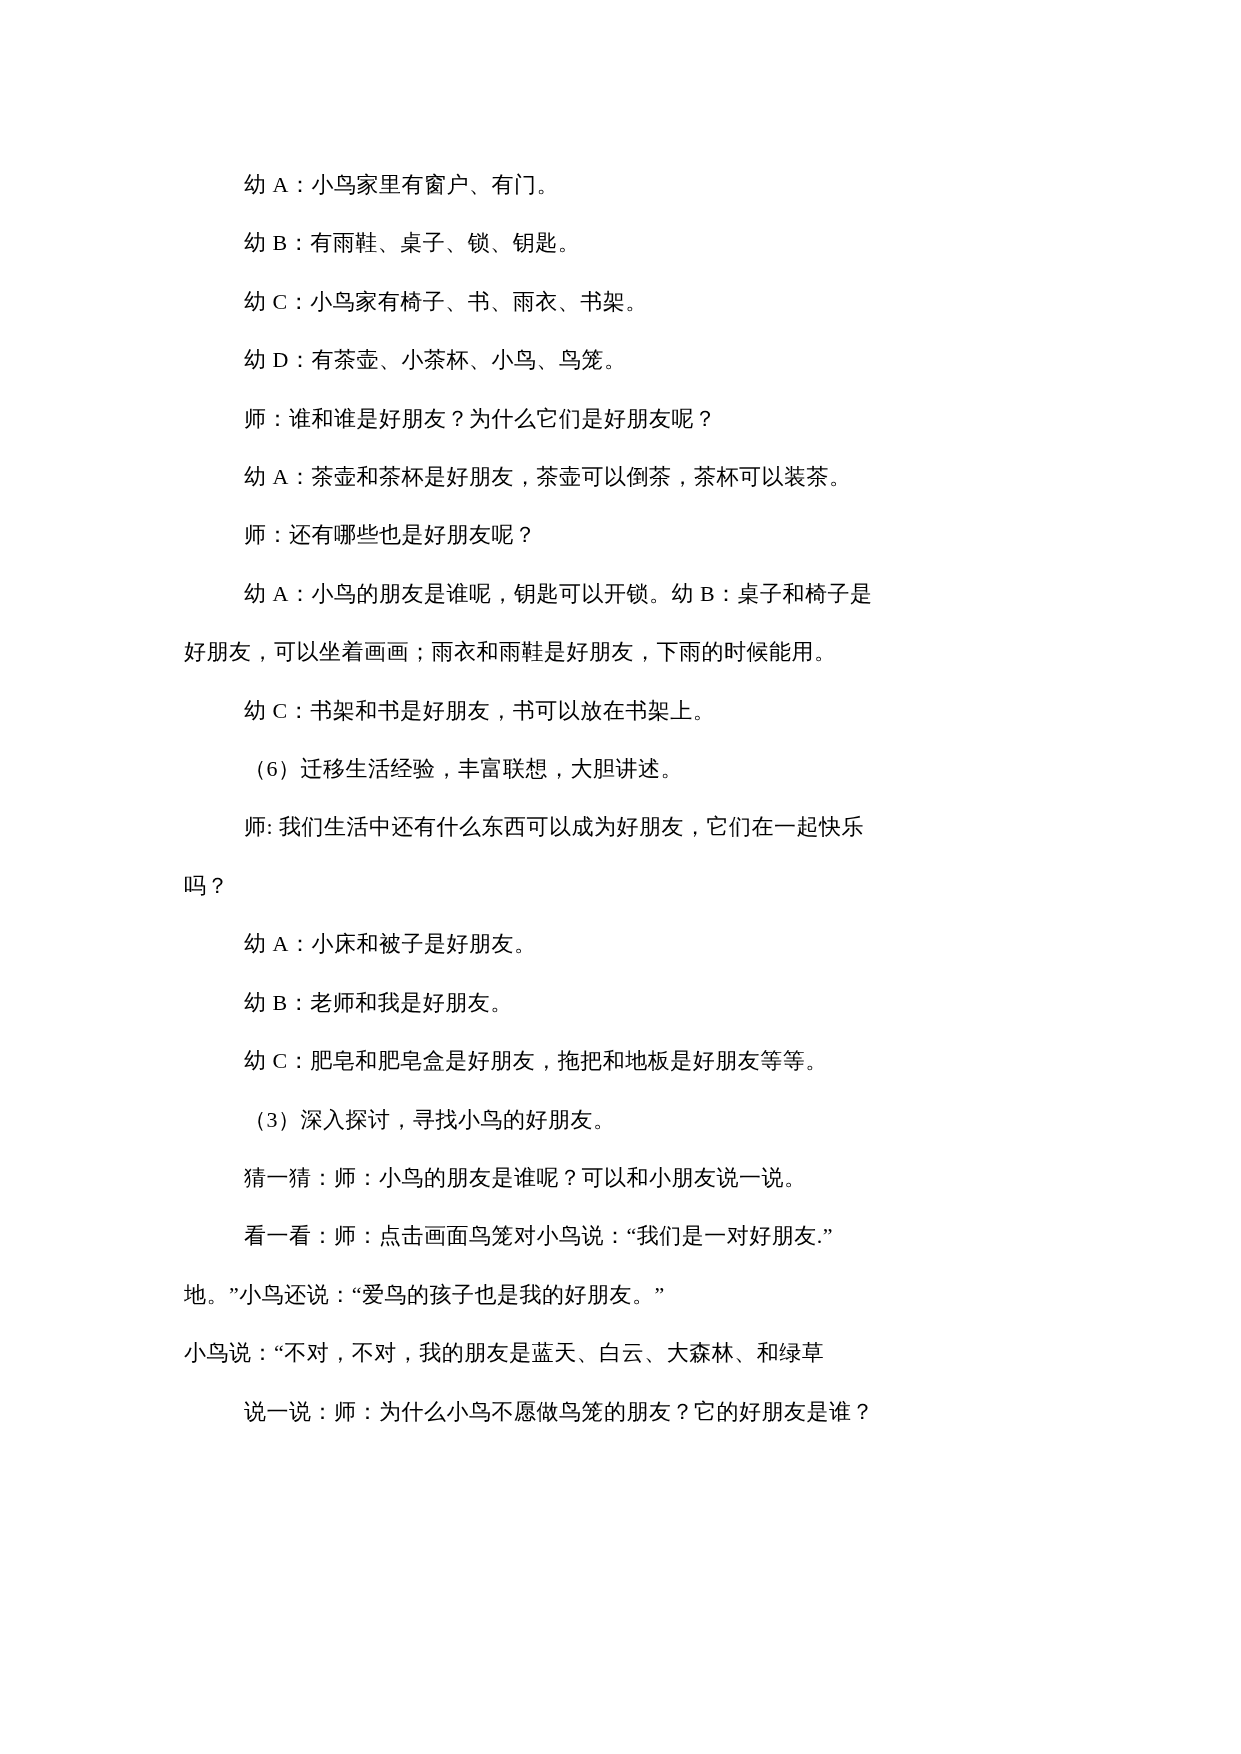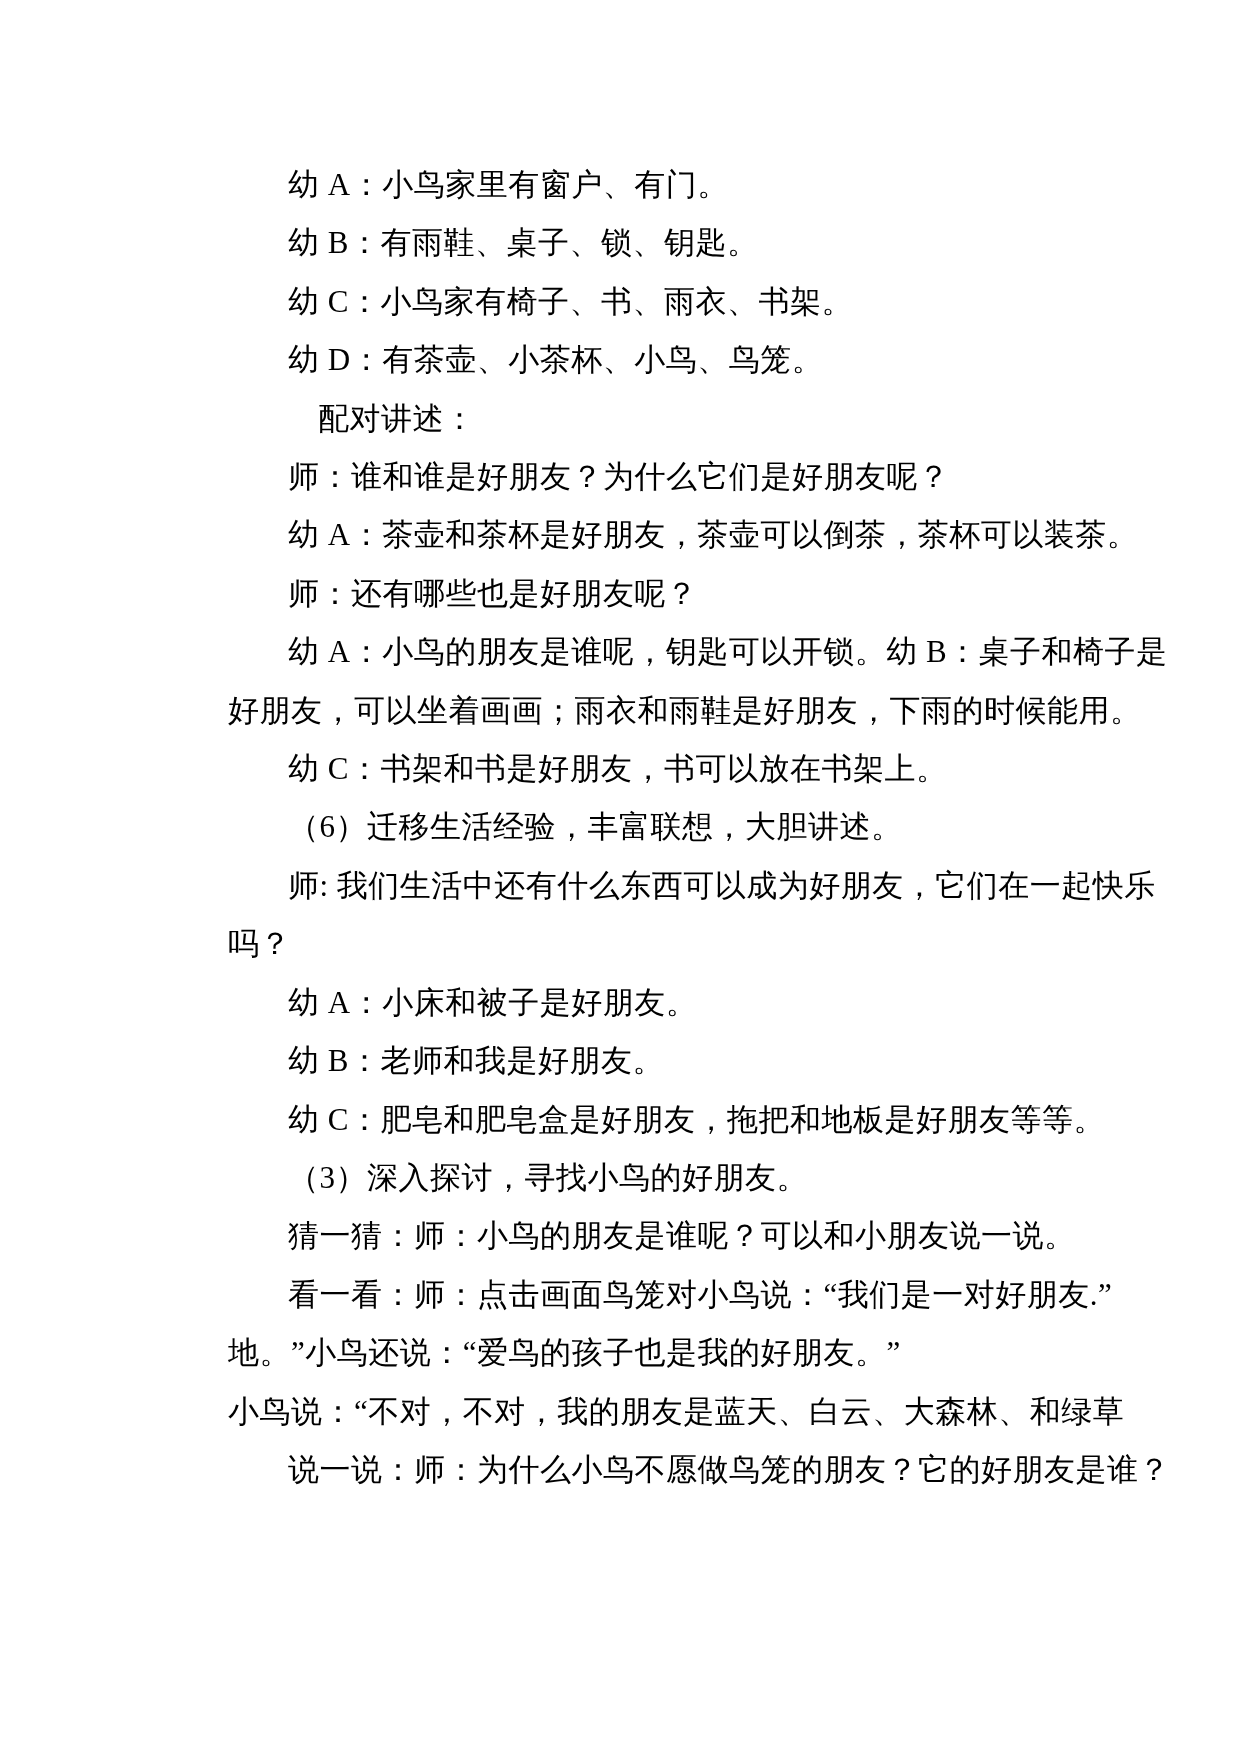--- a/index.html
+++ b/index.html
@@ -15,41 +15,39 @@
     background: #ffffff;
   }
   .doc-page {
     position: absolute;
     top: 156px;
     left: 184px;
     width: 886px;
   }
   .text-line {
     font-family: "Liberation Serif", "DejaVu Serif", serif;
-    font-size: 31px;
+    font-size: 22px;
     line-height: 58.4px;
     color: #000000;
     letter-spacing: 0.5px;
     white-space: nowrap;
-    margin-left: 44px;
   }
   .indent-0 { padding-left: 0; }
   .indent-1 { padding-left: 60px; }
   .indent-2 { padding-left: 90px; }
 </style>
 </head>
 <body style="background: rgb(255, 255, 255);">
 
 <div class="canvas">
   <div class="doc-page" id="doc-page">
       <div class="text-line indent-1">幼 A：小鸟家里有窗户、有门。</div>
       <div class="text-line indent-1">幼 B：有雨鞋、桌子、锁、钥匙。</div>
       <div class="text-line indent-1">幼 C：小鸟家有椅子、书、雨衣、书架。</div>
       <div class="text-line indent-1">幼 D：有茶壶、小茶杯、小鸟、鸟笼。</div>
-      <div class="text-line indent-2">配对讲述：</div>
       <div class="text-line indent-1">师：谁和谁是好朋友？为什么它们是好朋友呢？</div>
       <div class="text-line indent-1">幼 A：茶壶和茶杯是好朋友，茶壶可以倒茶，茶杯可以装茶。</div>
       <div class="text-line indent-1">师：还有哪些也是好朋友呢？</div>
       <div class="text-line indent-1">幼 A：小鸟的朋友是谁呢，钥匙可以开锁。幼 B：桌子和椅子是</div>
       <div class="text-line indent-0">好朋友，可以坐着画画；雨衣和雨鞋是好朋友，下雨的时候能用。</div>
       <div class="text-line indent-1">幼 C：书架和书是好朋友，书可以放在书架上。</div>
       <div class="text-line indent-1">（6）迁移生活经验，丰富联想，大胆讲述。</div>
       <div class="text-line indent-1">师: 我们生活中还有什么东西可以成为好朋友，它们在一起快乐</div>
       <div class="text-line indent-0">吗？</div>
       <div class="text-line indent-1">幼 A：小床和被子是好朋友。</div>

